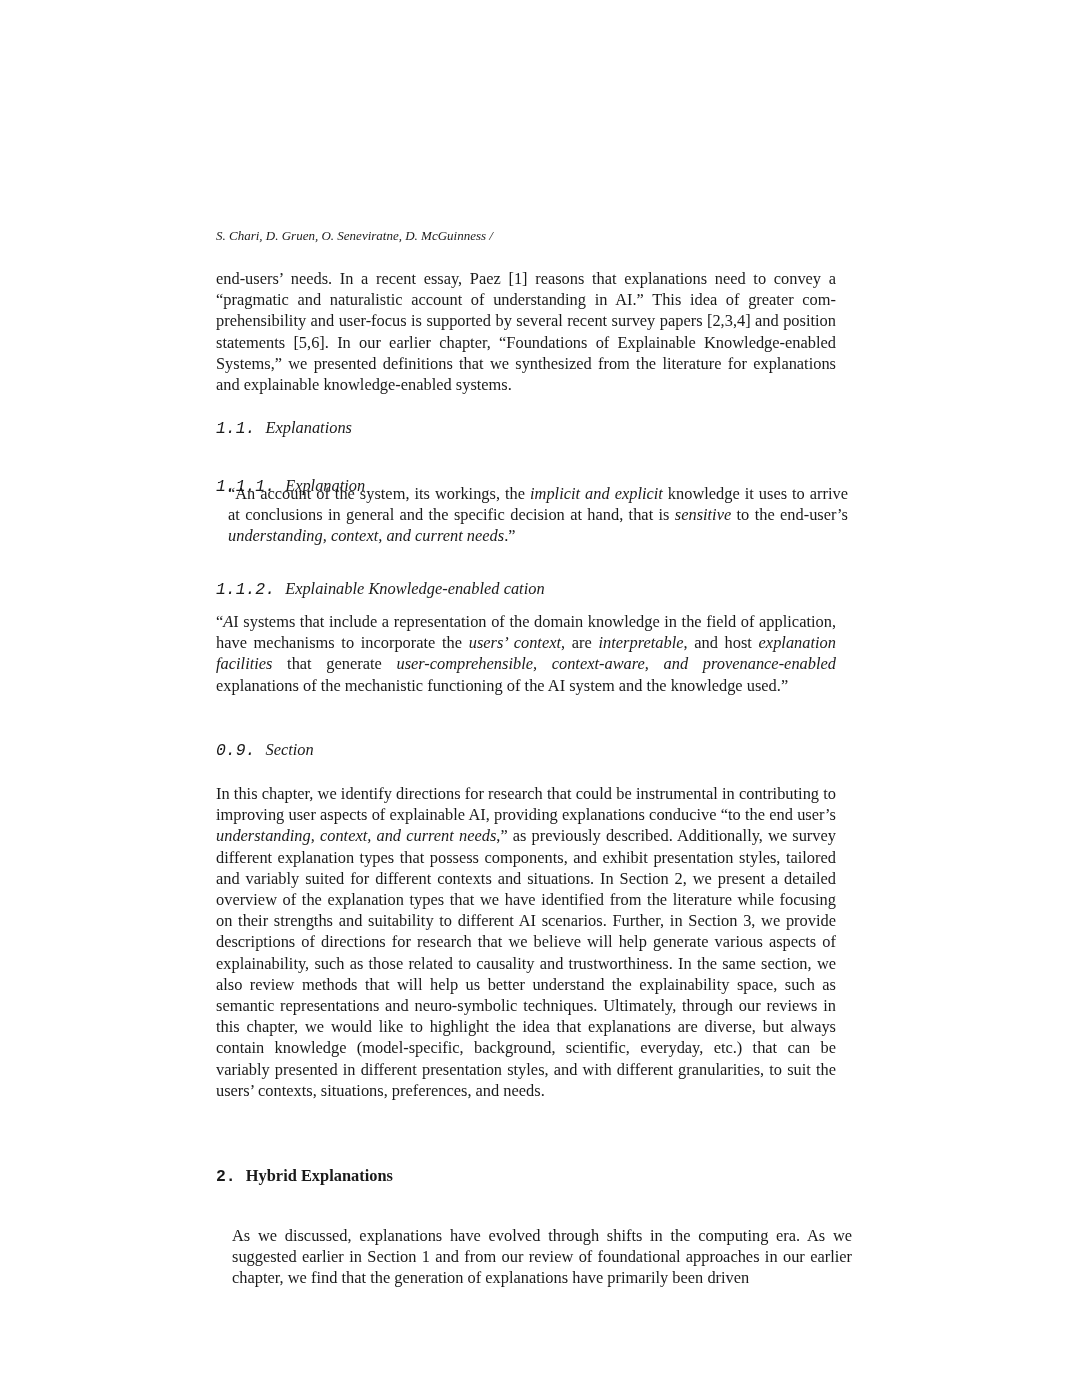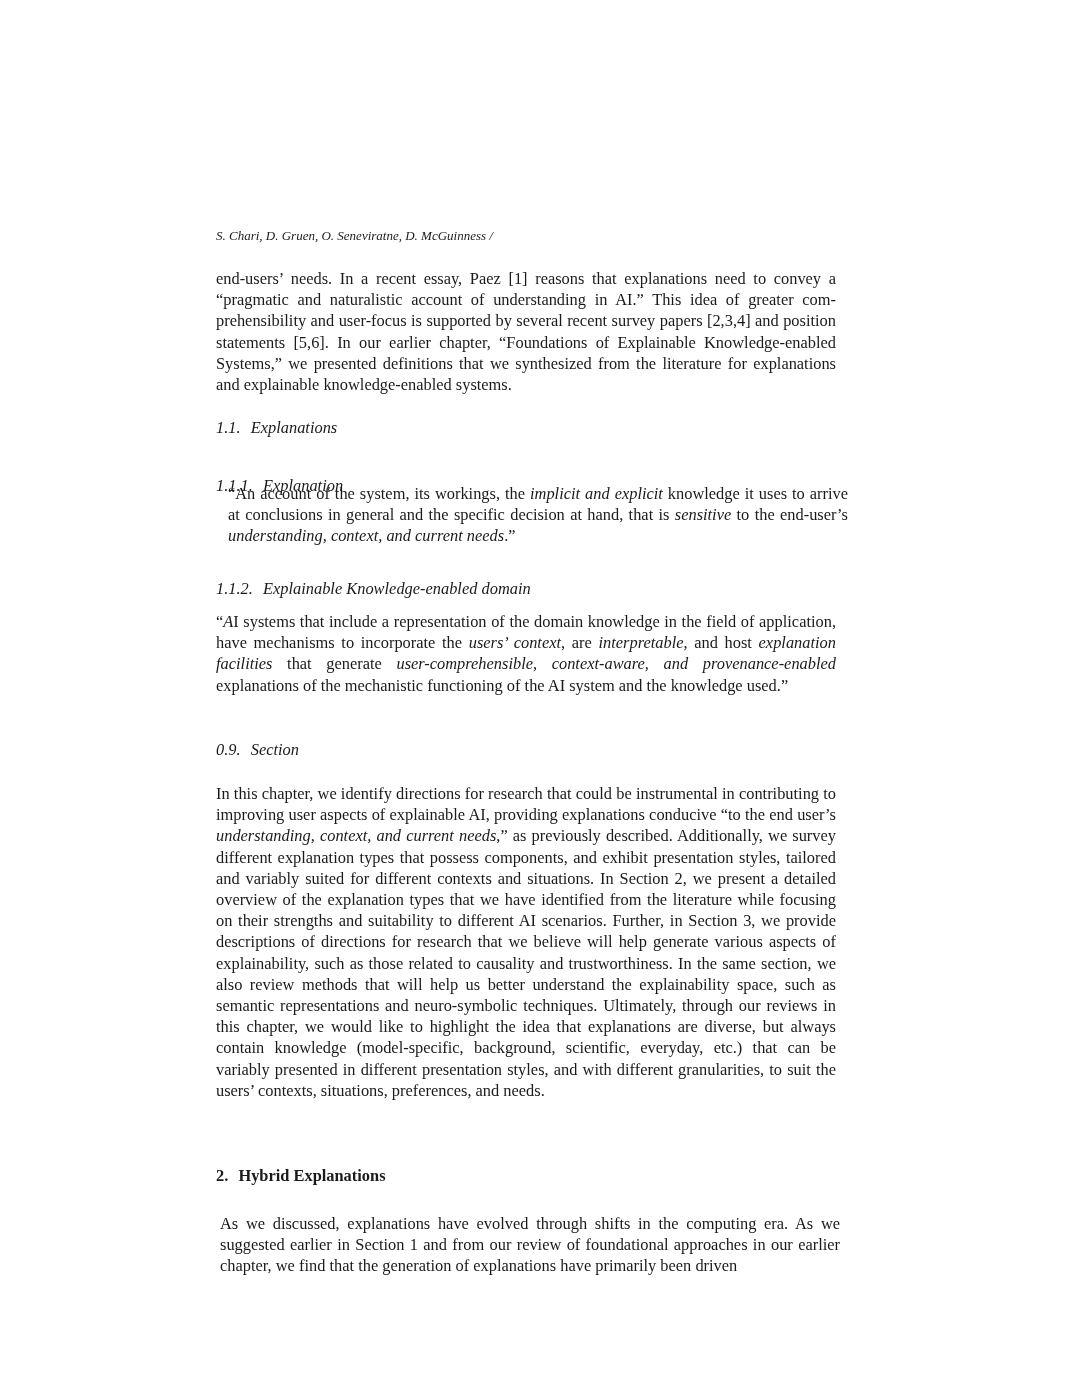--- a/index.html
+++ b/index.html
@@ -51,21 +51,21 @@
     white-space: nowrap;
   }
   .heading-bold {
     position: absolute;
     left: 0;
     font-weight: bold;
     font-size: 16.4px;
     line-height: 20px;
     white-space: nowrap;
   }
-  .num { display: inline-block; margin-right: 6px; }
+  .num { display: inline-block; margin-right: 6px; font-family: Liberation Mono, monospace; }
 </style>
 </head>
 <body>
 
 <div class="page">
 
   <div class="running-head">S. Chari, D. Gruen, O. Seneviratne, D. McGuinness /</div>
 
   <p class="body-text" style="top:268px; margin:0;">end-users’ needs. In a recent essay, Paez [1] reasons that explanations need to convey a “pragmatic and naturalistic account of understanding in AI.” This idea of greater com­prehensibility and user-focus is supported by several recent survey papers [2,3,4] and po­sition statements [5,6]. In our earlier chapter, “Foundations of Explainable Knowledge-enabled Systems,” we presented definitions that we synthesized from the literature for explanations and explainable knowledge-enabled systems.</p>
 
@@ -76,32 +76,32 @@
 
   <div class="heading-it" style="top:476px;">
     <span class="num">1.1.1.</span>
     <span>Explanation</span>
   </div>
 
   <p class="body-text" style="top:471px; margin:12px;"><span>“An account of the system, its workings, the </span><i>implicit and explicit</i><span> knowledge it uses to arrive at conclusions in general and the specific decision at hand, that is </span><i>sensitive</i><span> to the end-user’s </span><i>understanding, context, and current needs</i><span>.”</span></p>
 
   <div class="heading-it" style="top:579px;">
     <span class="num">1.1.2.</span>
-    <span>Explainable Knowledge-enabled domain</span>
+    <span>Explainable Knowledge-enabled cation</span>
   </div>
 
   <p class="body-text" style="top:611px; margin:0;"><span>“</span><i>A</i><span>I systems that include a representation of the domain knowledge in the field of appli­cation, have mechanisms to incorporate the </span><i>users’ context</i><span>, are </span><i>interpretable</i><span>, and host </span><i>ex­planation facilities</i><span> that generate </span><i>user-comprehensible, context-aware, and provenance-enabled</i><span> explanations of the mechanistic functioning of the AI system and the knowledge used.”</span></p>
 
   <div class="heading-it" style="top:740px;">
     <span class="num">0.9.</span>
     <span>Section</span>
   </div>
 
   <p class="body-text" style="top:783px; margin:0;"><span>In this chapter, we identify directions for research that could be instrumental in con­tributing to improving user aspects of explainable AI, providing explanations conducive “to the end user’s </span><i>understanding, context, and current needs</i><span>,” as previously described. Additionally, we survey different explanation types that possess components, and exhibit presentation styles, tailored and variably suited for different contexts and situations. In Section 2, we present a detailed overview of the explanation types that we have iden­tified from the literature while focusing on their strengths and suitability to different AI scenarios. Further, in Section 3, we provide descriptions of directions for research that we believe will help generate various aspects of explainability, such as those related to causality and trustworthiness. In the same section, we also review methods that will help us better understand the explainability space, such as semantic representations and neuro-symbolic techniques. Ultimately, through our reviews in this chapter, we would like to highlight the idea that explanations are diverse, but always contain knowledge (model-specific, background, scientific, everyday, etc.) that can be variably presented in different presentation styles, and with different granularities, to suit the users’ contexts, situations, preferences, and needs.</span></p>
 
   <div class="heading-bold" style="top:1166px;">
     <span class="num">2.</span>
     <span>Hybrid Explanations</span>
   </div>
 
-  <p class="body-text" style="top:1209px; margin:4px;">As we discussed, explanations have evolved through shifts in the computing era. As we suggested earlier in Section 1 and from our review of foundational approaches in our earlier chapter, we find that the generation of explanations have primarily been driven</p>
+  <p class="body-text" style="top:1209px; margin:16px;">As we discussed, explanations have evolved through shifts in the computing era. As we suggested earlier in Section 1 and from our review of foundational approaches in our earlier chapter, we find that the generation of explanations have primarily been driven</p>
 
 </div>
 
 </body></html>

